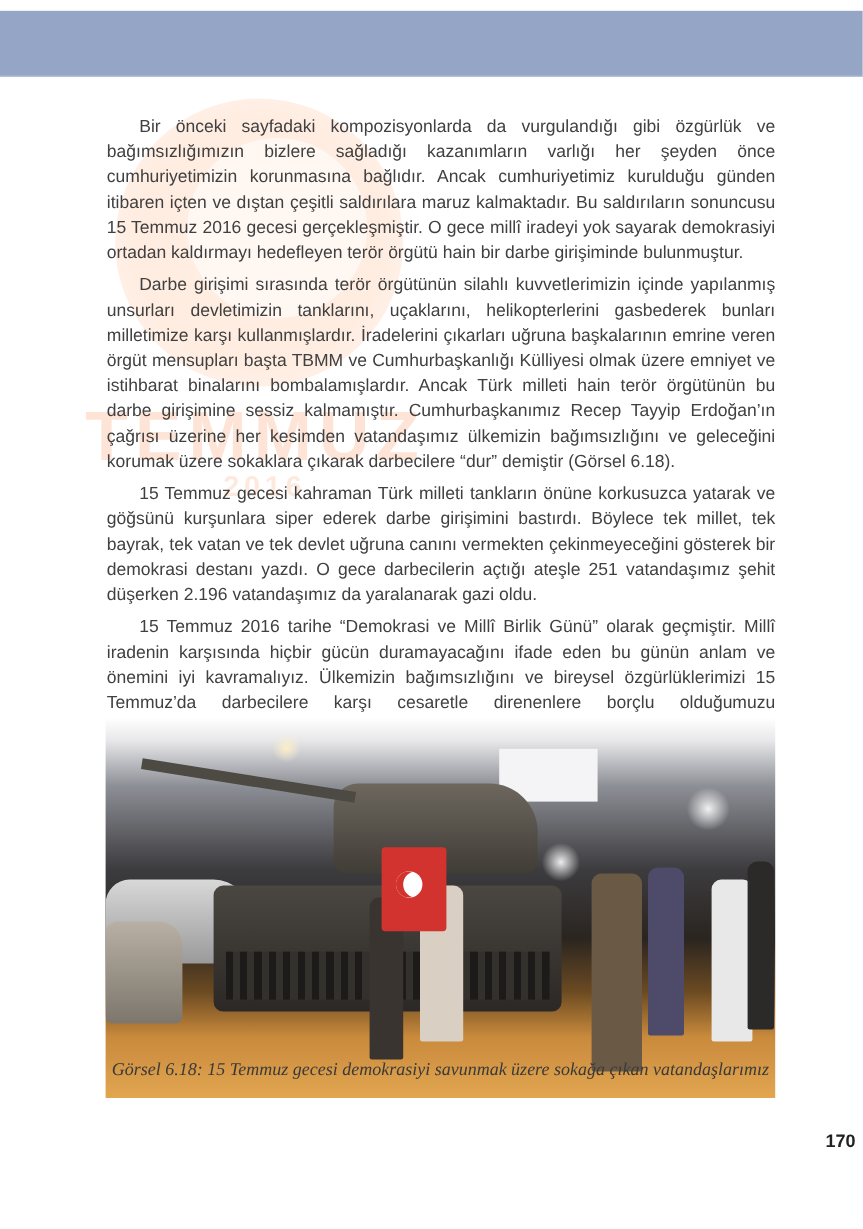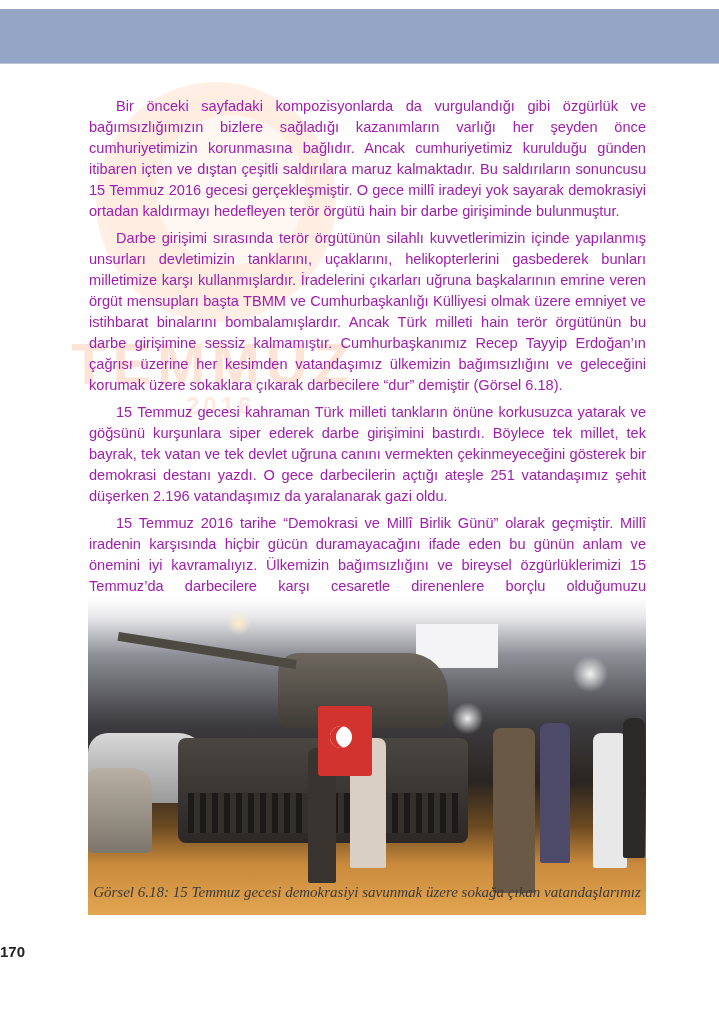--- a/index.html
+++ b/index.html
@@ -30,21 +30,21 @@
     font-size: 58px; letter-spacing: 6px; color: rgba(250,195,165,0.45);
   }
   .wm-sub {
     position: absolute; left: 170px; top: 392px;
     font-family: Liberation Sans, sans-serif; font-weight: bold;
     font-size: 24px; letter-spacing: 4px; color: rgba(250,200,170,0.4);
   }
   .content {
     position: absolute; left: 89px; top: 96px; width: 557px;
     font-size: 14.6px; line-height: 21px; text-align: justify;
-    color: #a21caf;
+    color: #404040;
   }
   .content p { margin: 0 0 6px 0; text-indent: 27px; }
   .photo {
     position: absolute; left: 88px; top: 598px; width: 558px; height: 317px; overflow: hidden;
     background:
       linear-gradient(180deg, #ffffff 0%, #e8e8ea 6%, #8d8f96 18%, #3c3b3e 40%, #2a2520 58%, #6b4a22 72%, #c98a3c 84%, #e2a651 100%);
   }
   .photo .sky-lights {
     position: absolute; inset: 0;
     background:
@@ -75,21 +75,21 @@
   .photo .flag::before {
     content: ""; position: absolute; left: 12px; top: 20px; width: 22px; height: 22px; border-radius: 50%;
     background: #ffffff; box-shadow: 6px 0 0 0 #d3332f inset;
   }
   .photo .person { position: absolute; background: #2a2622; border-radius: 8px 8px 2px 2px; }
   .caption {
     position: absolute; left: 88px; top: 884px; width: 558px; text-align: center;
     font-family: "Liberation Serif", serif; font-style: italic; font-size: 15px; color: #3a3a3a;
   }
   .page-number {
-    position: absolute; left: 0; top: 943px; width: 713px; text-align: left;
+    position: absolute; left: 0; top: 943px; width: 713px; text-align: right;
     font-family: "Liberation Sans", sans-serif; font-weight: bold; font-size: 15px; color: #222;
   }
 </style>
 </head>
 <body>
 
 <div class="header-band"></div>
 
 <div class="watermark">
   <div class="wm-circle"></div>

